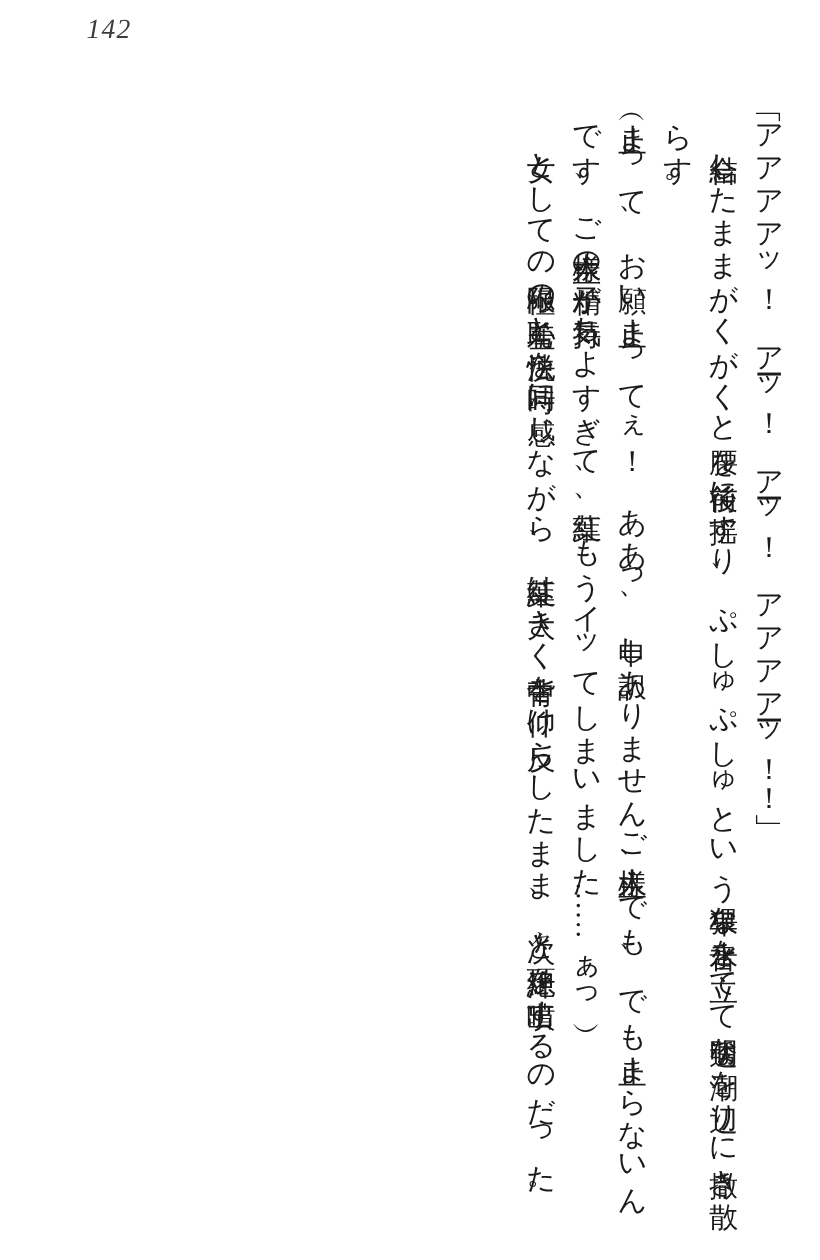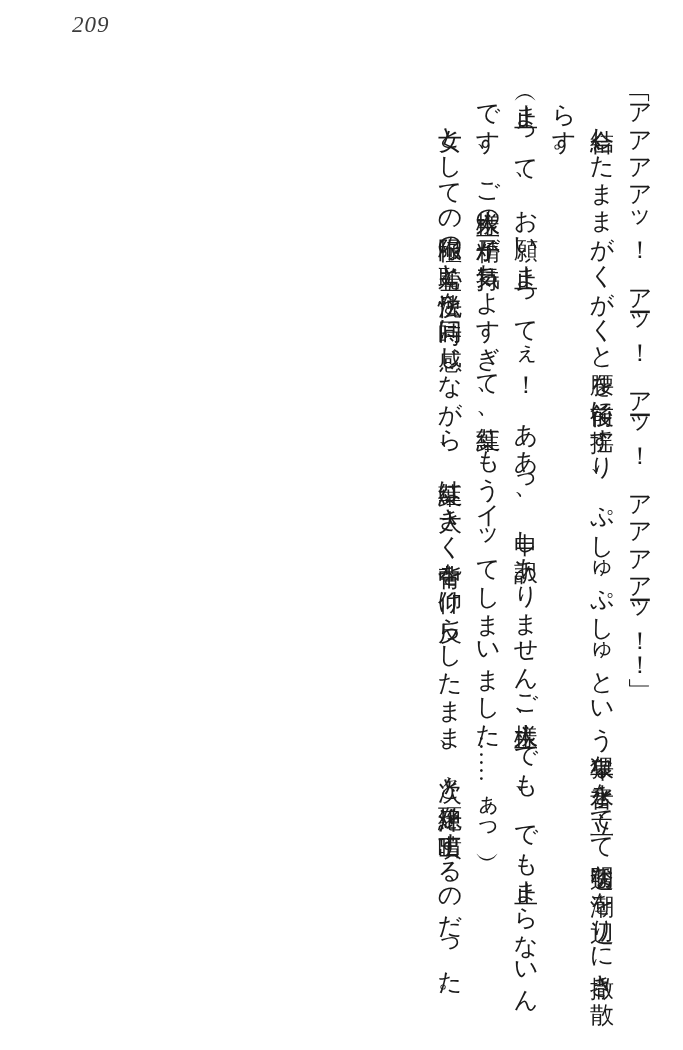--- a/index.html
+++ b/index.html
@@ -49,20 +49,20 @@
     text-align: left;
   }
   .text-block p.indent {
     text-indent: 1em;
   }
 </style>
 </head>
 <body>
 
 <div class="page">
-  <div class="page-number">209</div>
+  <div class="page-number">142</div>
   <div class="text-block">
       <p class="">「アアアアッ！　アーッ！　アーッ！　アアアアーッ！！」</p>
       <p class="indent">結合したままがくがくと腰を前後に揺すり、ぷしゅぷしゅという卑猥な水音を立てて透明な潮を辺りに撒き散らす。</p>
       <p class="">（止まって、お願い止まってぇ！　ああっ、申し訳ありませんご主人様、でも、でも止まらないんです、ご主人様の精子が気持ちよすぎて、紅葉、もうイッてしまいました……ぁっ）</p>
       <p class="indent">女としての極限の羞恥と法悦を同時に感じながら、紅葉は大きく背中を仰け反らしたまま、次々と絶頂汁を噴出するのだった。</p>
     </div>
 </div>
 
 </body></html>

